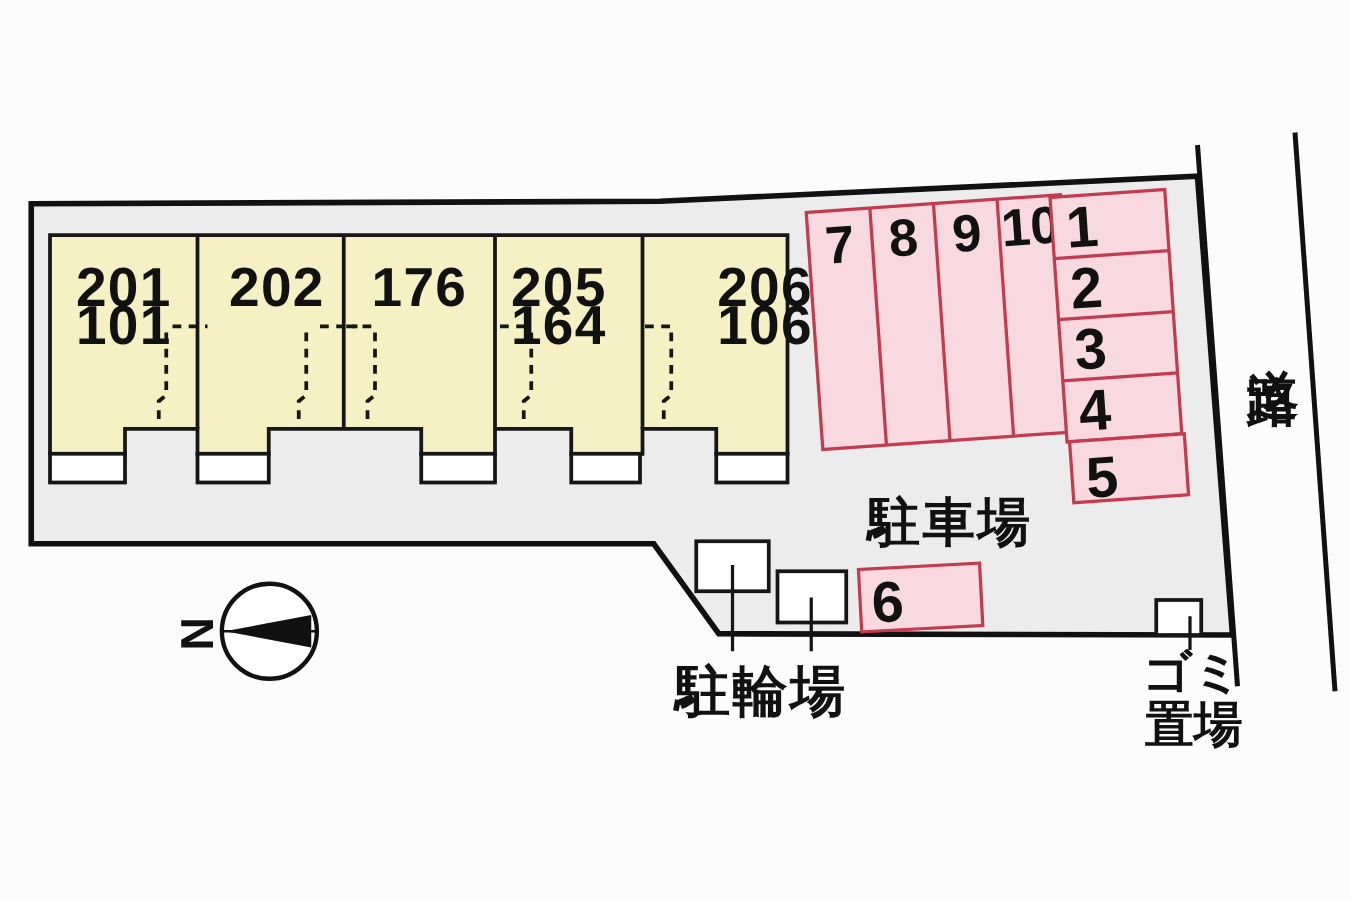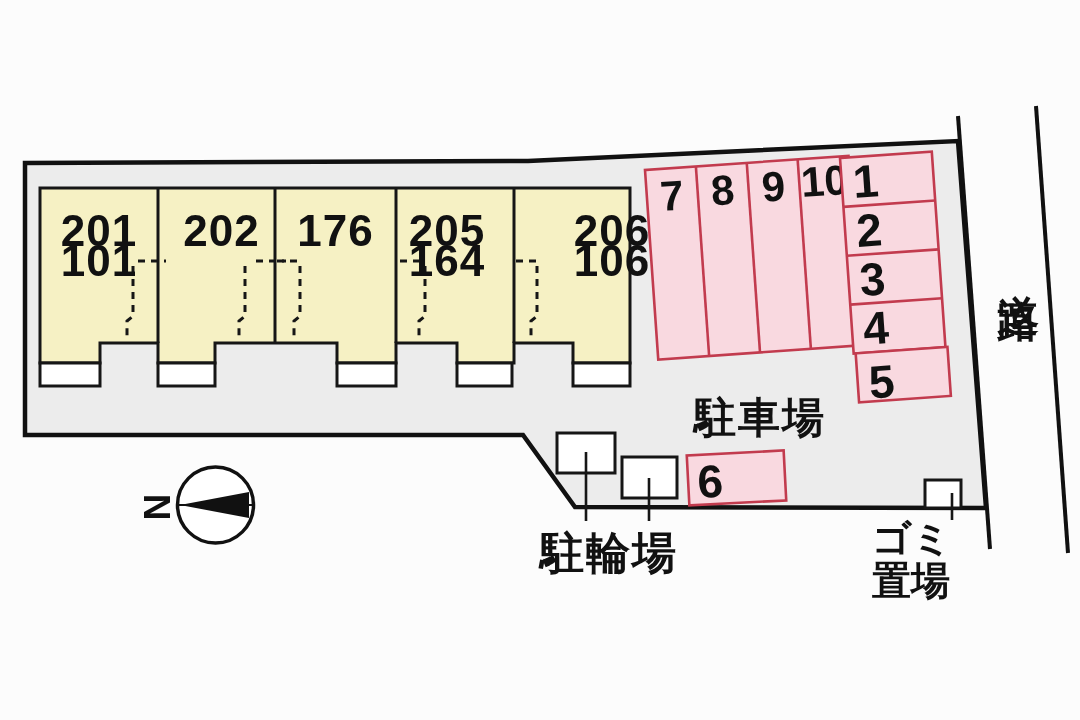--- a/index.html
+++ b/index.html
@@ -25,21 +25,21 @@
           text-anchor:middle; }
   .pnum-lg { font-size:46px; }
   .pnum-md { font-size:42px; }
   .label { position:absolute; color:#111; font-weight:bold; }
   .unit-label { top:216px; text-align:center; font-size:44px; line-height:30px;
                 letter-spacing:1px; }
   .parking-area-label { left:655px; top:390px; width:210px; text-align:center;
                         font-size:42px; letter-spacing:2px; }
   .bicycle-label { left:504px; top:524px; width:210px; text-align:center;
                    font-size:44px; letter-spacing:2px; }
-  .garbage-label { left:872px; top:518px; width:122px; text-align:left;
+  .garbage-label { left:872px; top:518px; width:122px; text-align:right;
                    font-size:39px; line-height:42px; }
   .road-label { left:990px; top:262px; font-size:42px; letter-spacing:5px;
                 writing-mode:vertical-rl; text-orientation:upright; }
   .compass-n { left:138px; top:486px; width:40px; text-align:center;
                font-size:37px; transform:rotate(-90deg); }
 </style>
 </head>
 <body>
 
 <div class="page">

